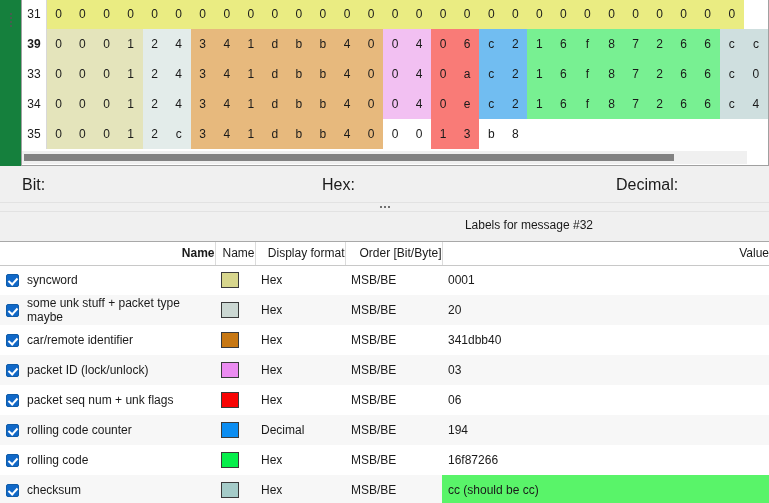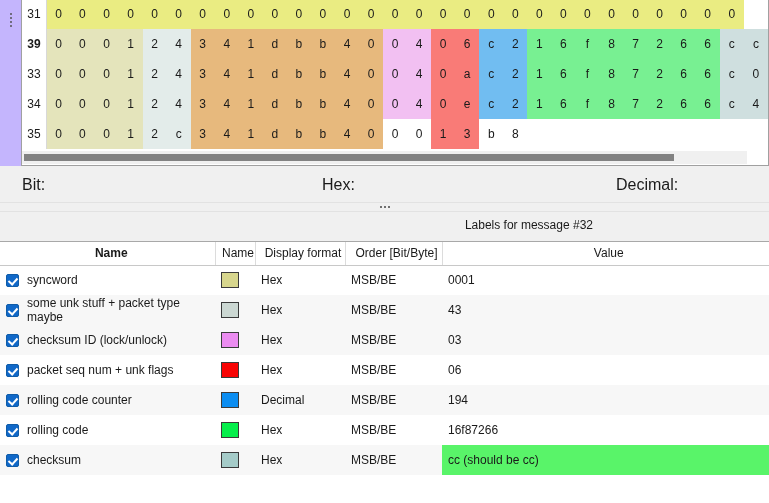--- a/index.html
+++ b/index.html
@@ -9,21 +9,21 @@
     background: #f0f0f0;
     font-family: "Liberation Sans", sans-serif;
     font-size: 12px;
     color: #1a1a1a;
     overflow: hidden;
   }
 
   
   #top-panel {
     position: absolute; left: 0; top: 0; width: 769px; height: 166px;
-    background: #c4b5fd;
+    background: #15803d;
   }
   #drag-handle {
     position: absolute; left: 6px; top: 8px; width: 10px; height: 24px;
     display: flex; flex-direction: column; align-items: center;
     justify-content: center; gap: 2px;
   }
   #drag-handle i {
     display:block; width: 2px; height: 2px; background: #555; border-radius: 50%;
   }
   #grid-frame {
@@ -104,21 +104,21 @@
     overflow: hidden;
   }
   table.labels {
     border-collapse: collapse;
     table-layout: fixed;
     width: 769px;
     font-size: 12px;
   }
   table.labels th {
     height: 23px;
-    text-align: center;
+    text-align: right;
     font-weight: normal;
     background: #ffffff;
     border-bottom: 1px solid #c8c8c8;
     border-right: 1px solid #dcdcdc;
     padding: 0 0 0 6px;
     color: #1a1a1a;
     vertical-align: middle;
   }
   table.labels th.name-h { font-weight: bold; padding-left: 8px; }
   table.labels th:last-child { border-right: none; }
@@ -405,27 +405,41 @@
             <div class="name-inner">
               <span class="chk"></span>
               <span>some unk stuff + packet type maybe</span>
             </div>
           </td>
           <td>
             <span class="swatch" style="background: rgb(204, 216, 211);"></span>
           </td>
           <td>Hex</td>
           <td>MSB/BE</td>
-          <td class="c-value">43</td>
+          <td class="c-value">20</td>
+        </tr>
+        <tr class="lrow">
+          <td class="c-name">
+            <div class="name-inner">
+              <span class="chk"></span>
+              <span>car/remote identifier</span>
+            </div>
+          </td>
+          <td>
+            <span class="swatch" style="background: rgb(200, 120, 19);"></span>
+          </td>
+          <td>Hex</td>
+          <td>MSB/BE</td>
+          <td class="c-value">341dbb40</td>
         </tr>
         <tr class="lrow alt">
           <td class="c-name">
             <div class="name-inner">
               <span class="chk"></span>
-              <span>checksum ID (lock/unlock)</span>
+              <span>packet ID (lock/unlock)</span>
             </div>
           </td>
           <td>
             <span class="swatch" style="background: rgb(235, 140, 240);"></span>
           </td>
           <td>Hex</td>
           <td>MSB/BE</td>
           <td class="c-value">03</td>
         </tr>
         <tr class="lrow">

